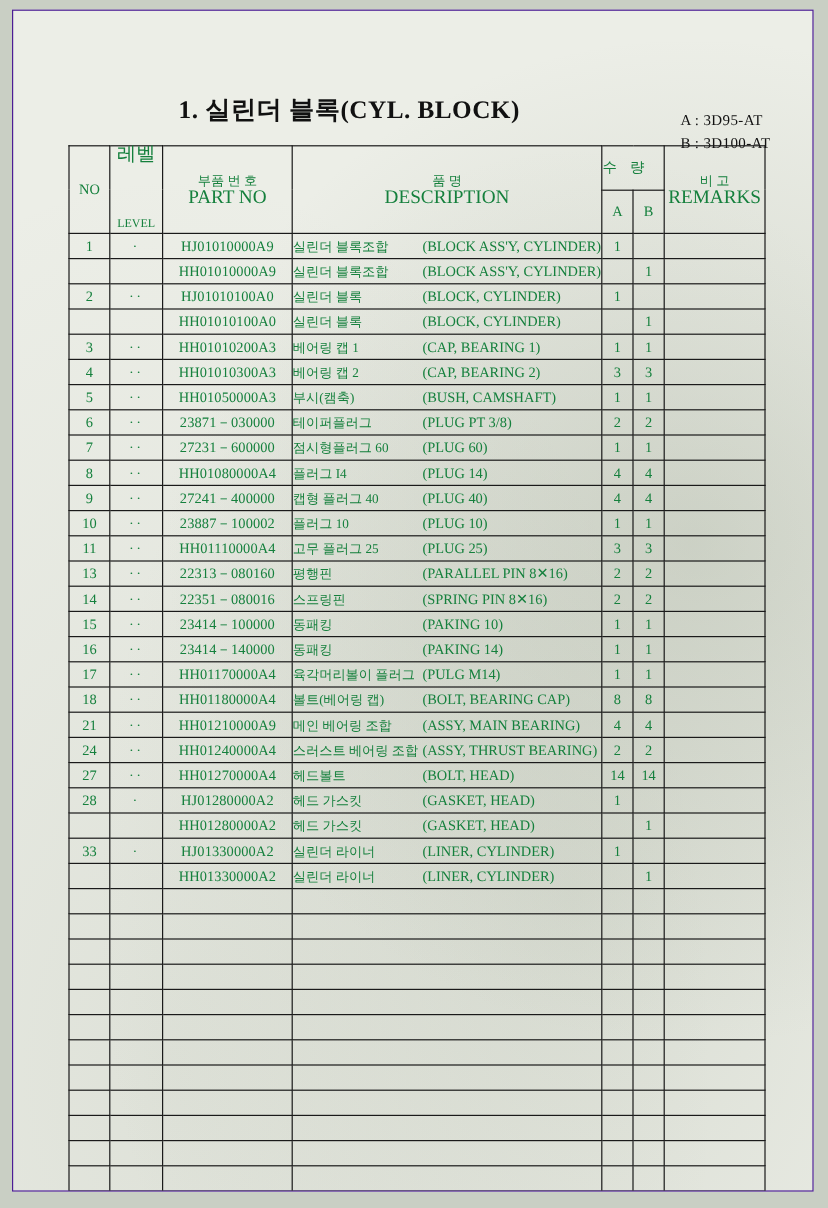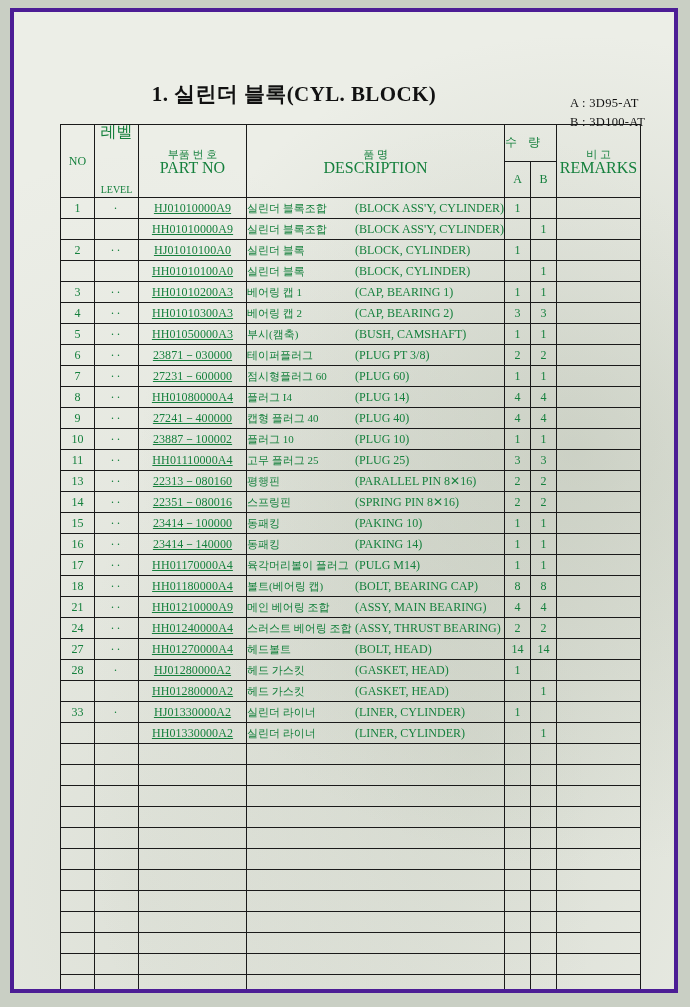--- a/index.html
+++ b/index.html
@@ -14,21 +14,21 @@
     position: relative;
     overflow: hidden;
   }
   .page {
     position: absolute;
     left: 10px;
     top: 8px;
     width: 668px;
     height: 985px;
     background: #eceee7;
-    border: 4px solid #4c1d95;
+    border: 1px solid #4c1d95;
     box-sizing: border-box;
     overflow: hidden;
   }
   
   .page::after {
     content: "";
     position: absolute;
     inset: 0;
     background:
       radial-gradient(ellipse at 85% 45%, rgba(150,160,140,0.30), rgba(150,160,140,0) 55%),
@@ -115,21 +115,20 @@
   }
   .cell-level {
     text-align: center;
     font-size: 11px;
     letter-spacing: 2px;
   }
   .cell-part {
     text-align: center;
     font-size: 11.5px;
     letter-spacing: 0.1px;
-    text-decoration: underline;
   }
   .cell-desc {
     font-size: 11.5px;
     padding-left: 6px;
     white-space: nowrap;
   }
   .cell-desc .ko {
     display: inline-block;
     width: 108px;
     font-size: 11px;

